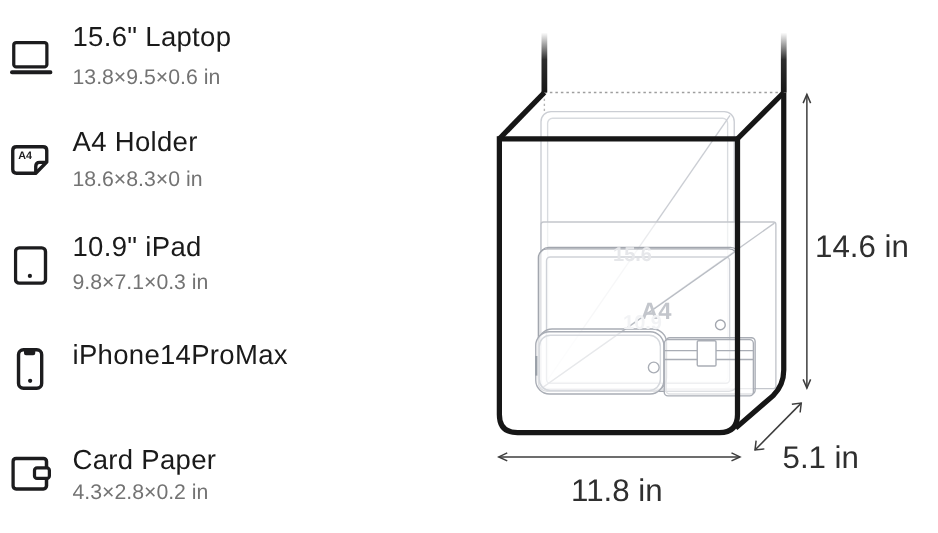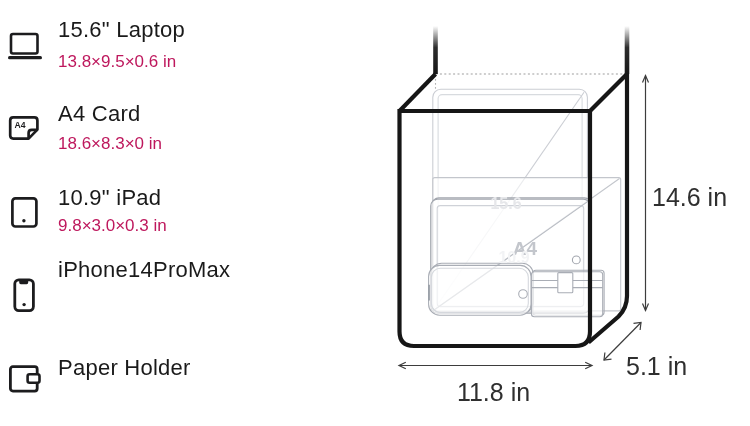--- a/index.html
+++ b/index.html
@@ -1,19 +1,19 @@
 <!DOCTYPE html>
 <html><head>
 <meta charset="utf-8">
 <style>
   html,body{margin:0;padding:0;background:#fff;}
   #page{position:relative;width:750px;height:426px;overflow:hidden;background:#fff;
         font-family:"Liberation Sans",sans-serif;}
   .t{position:absolute;font-size:22px;color:#1a1a1a;letter-spacing:.25px;white-space:nowrap;line-height:1;}
-  .s{position:absolute;font-size:17px;color:#be185d;letter-spacing:0;white-space:nowrap;line-height:1;}
+  .s{position:absolute;font-size:17px;color:#737373;letter-spacing:0;white-space:nowrap;line-height:1;}
   .ic{position:absolute;}
 </style>
 </head>
 <body>
 <div id="page">
 
   <svg class="ic" style="left:8px;top:32px" width="34" height="28" viewBox="0 0 34 28">
     <rect x="3" y="2" width="26.5" height="19.5" rx="2" fill="none" stroke="#1c1c1e" stroke-width="2.6"></rect>
     <line x1="1.6" y1="25.7" x2="32.4" y2="25.7" stroke="#1c1c1e" stroke-width="3.2" stroke-linecap="round"></line>
   </svg>
@@ -21,49 +21,50 @@
   <div class="t" style="left:58px;top:19px">15.6" Laptop</div>
 
   <div class="s" style="left:58px;top:53px">13.8×9.5×0.6 in</div>
 
   <svg class="ic" style="left:8px;top:116px" width="34" height="28" viewBox="0 0 34 28">
     <path d="M5.2,1.4 H26.4 Q29.4,1.4 29.4,4.4 V13.6 L20.6,22.6 H5.2 Q2.2,22.6 2.2,19.6 V4.4 Q2.2,1.4 5.2,1.4 Z" fill="none" stroke="#1c1c1e" stroke-width="2.7" stroke-linejoin="round"></path>
     <path d="M20.6,22.6 V17 Q20.6,13.9 23.7,13.9 H29.4" fill="none" stroke="#1c1c1e" stroke-width="2.7" stroke-linejoin="round"></path>
     <text x="6.5" y="11.6" font-family="Liberation Sans,sans-serif" font-size="8.6" font-weight="bold" fill="#1c1c1e">A4</text>
   </svg>
 
-  <div class="t" style="left:58px;top:103px">A4 Card</div>
+  <div class="t" style="left:58px;top:103px">A4 Holder</div>
 
   <div class="s" style="left:58px;top:135px">18.6×8.3×0 in</div>
 
   <svg class="ic" style="left:11px;top:196px" width="28" height="34" viewBox="0 0 28 34">
     <rect x="1.4" y="2.3" width="24" height="28.2" rx="3" fill="none" stroke="#1c1c1e" stroke-width="2.7"></rect>
     <circle cx="12.9" cy="24.7" r="1.7" fill="#1c1c1e"></circle>
   </svg>
 
   <div class="t" style="left:58px;top:187px">10.9" iPad</div>
 
-  <div class="s" style="left:58px;top:217px">9.8×3.0×0.3 in</div>
+  <div class="s" style="left:58px;top:217px">9.8×7.1×0.3 in</div>
 
   <svg class="ic" style="left:13px;top:278px" width="22" height="36" viewBox="0 0 22 36">
     <rect x="1.8" y="1.8" width="18.6" height="30.8" rx="4" fill="none" stroke="#1c1c1e" stroke-width="2.8"></rect>
     <path d="M6.2,2.6 h9 v2 a1.6,1.6 0 0 1 -1.6,1.6 h-5.8 a1.6,1.6 0 0 1 -1.6,-1.6 Z" fill="#1c1c1e"></path>
     <circle cx="11.1" cy="26.6" r="1.7" fill="#1c1c1e"></circle>
   </svg>
 
-  <div class="t" style="left:58px;top:259px">iPhone14ProMax</div>
+  <div class="t" style="left:58px;top:273px">iPhone14ProMax</div>
 
 
   <svg class="ic" style="left:9px;top:364px" width="34" height="30" viewBox="0 0 34 30">
     <rect x="1.4" y="2.7" width="26.8" height="24.4" rx="2.5" fill="none" stroke="#1c1c1e" stroke-width="2.8"></rect>
     <rect x="18.6" y="10.3" width="11.9" height="8.4" rx="2" fill="#fff" stroke="#1c1c1e" stroke-width="2.6"></rect>
   </svg>
 
-  <div class="t" style="left:58px;top:357px">Paper Holder</div>
+  <div class="t" style="left:58px;top:357px">Card Paper</div>
 
+  <div class="s" style="left:58px;top:385px">4.3×2.8×0.2 in</div>
 
   <svg class="ic" style="left:0;top:0" width="750" height="426" viewBox="0 0 750 426">
     <defs>
       <linearGradient id="strap" x1="0" y1="26" x2="0" y2="74" gradientUnits="userSpaceOnUse">
         <stop offset="0" stop-color="#161616" stop-opacity="0"></stop>
         <stop offset="0.45" stop-color="#161616" stop-opacity="0.9"></stop>
         <stop offset="1" stop-color="#161616" stop-opacity="1"></stop>
       </linearGradient>
     </defs>
 

